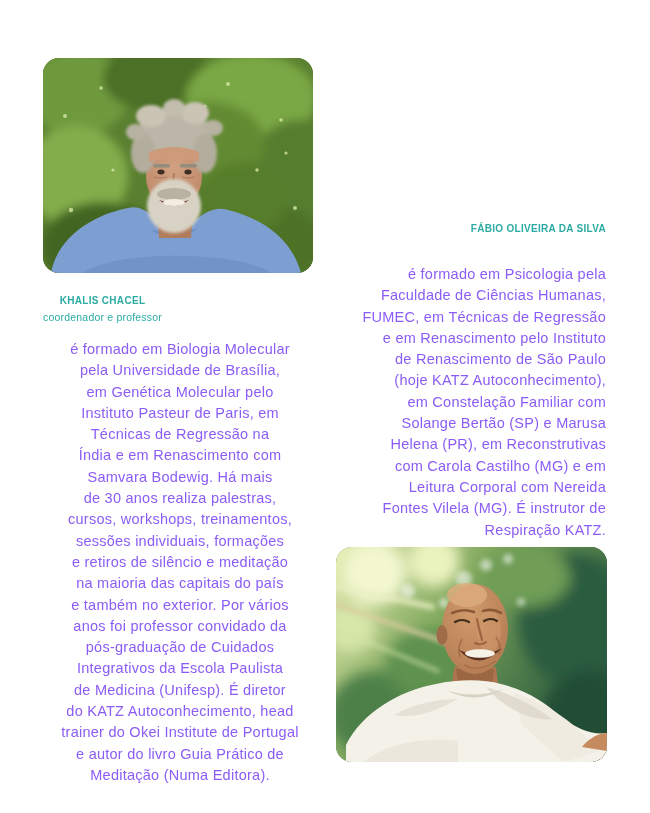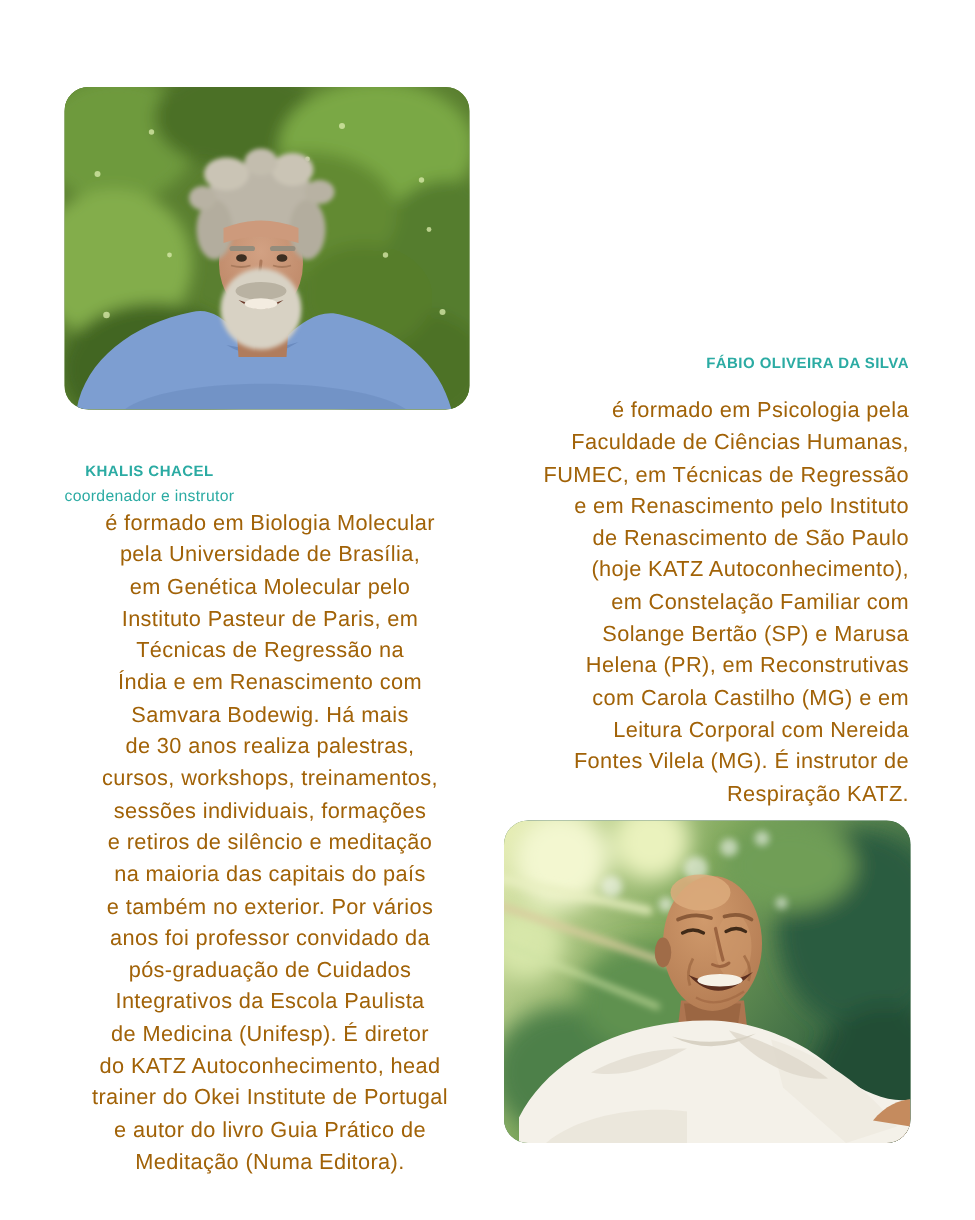--- a/index.html
+++ b/index.html
@@ -25,33 +25,32 @@
   .profile-header { position: absolute; }
   .profile-header.left  { left: 43px;  top: 293px; text-align: center; }
   .profile-header.right { right: 44px; top: 221px; text-align: right; }
 
   .person-name {
     color: #2BABA3;
     font-size: 10px;
     font-weight: 700;
     letter-spacing: 0.3px;
     line-height: 16px;
-    margin-top: 14px;
   }
   .person-role {
     color: #2BABA3;
     font-size: 10.5px;
     font-weight: 500;
     letter-spacing: 0.2px;
     line-height: 16px;
   }
 
   .bio {
     position: absolute;
-    color: #a16207;
+    color: #8b5cf6;
     font-size: 14.5px;
     font-weight: 500;
     letter-spacing: 0.25px;
     line-height: 21.3px;
     white-space: pre-line;
   }
   .left-bio  { left: 30px;  top: 339px; width: 300px; text-align: center; }
   .right-bio { right: 44px; top: 264px; width: 300px; text-align: right; }
 </style>
 </head>
@@ -136,21 +135,21 @@
         <ellipse cx="131" cy="136" rx="17" ry="6" fill="#b9b2a2"></ellipse>
 
         <path d="M116 142 Q 131 154 146 142 Q 131 148 116 142 Z" fill="#6b3a2a"></path>
         <ellipse cx="131" cy="144.5" rx="11" ry="3.6" fill="#f3ece0"></ellipse>
       </g>
     </svg>
   </figure>
 
   <header class="profile-header left">
     <div class="person-name">KHALIS CHACEL</div>
-    <div class="person-role">coordenador e instrutor</div>
+    <div class="person-role">coordenador e professor</div>
   </header>
 
   <p class="bio left-bio">é formado em Biologia Molecular
 pela Universidade de Brasília,
 em Genética Molecular pelo
 Instituto Pasteur de Paris, em
 Técnicas de Regressão na
 Índia e em Renascimento com
 Samvara Bodewig. Há mais
 de 30 anos realiza palestras,

